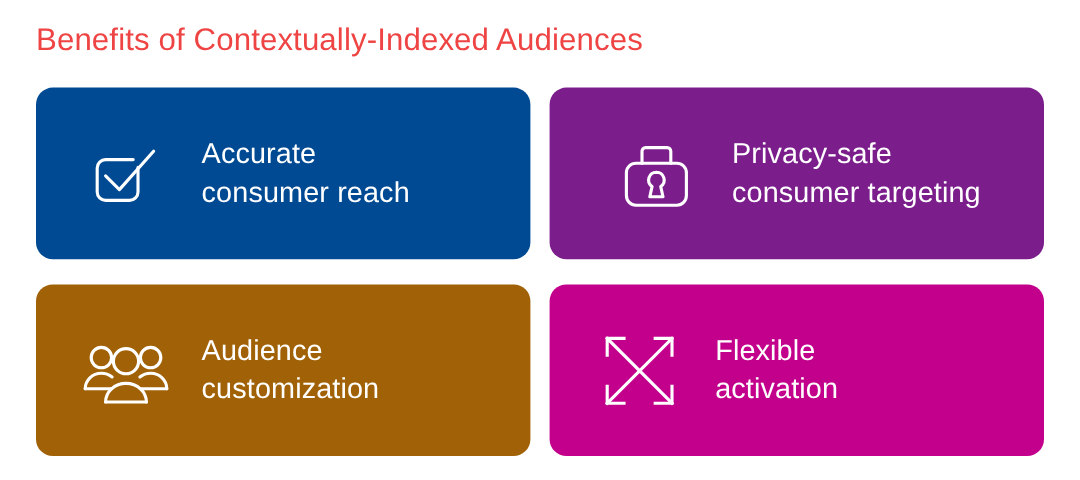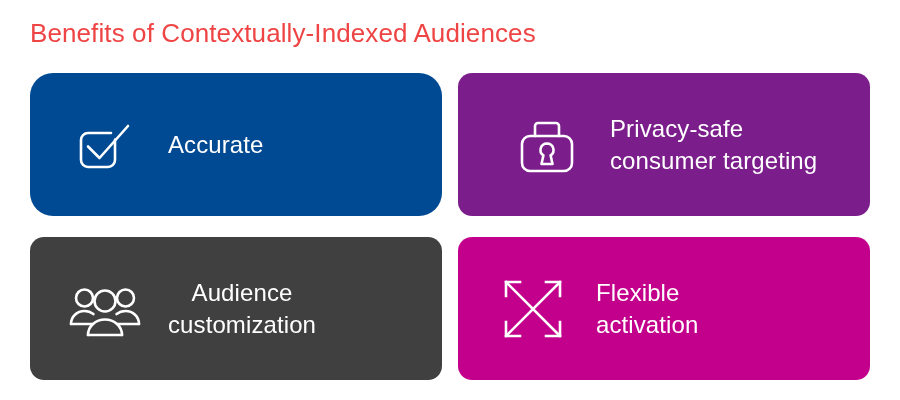--- a/index.html
+++ b/index.html
@@ -66,43 +66,44 @@
     margin-left: 22px;
     color: #ffffff;
     font-size: 24px;
     font-weight: 400;
     line-height: 1.32;
     letter-spacing: 0.1px;
   }
   .card-text .line2 {
     display: block;
   }
-  .card-blue-dark  { background: #004A93; border-radius: 23px; }
+  .card-blue-dark  { background: #004A93; }
   .card-purple     { background: #7B1E8C; padding-left: 48px; }
-  .card-blue-light { background: #404040; text-align: center; }
+  .card-blue-light { background: #a16207; }
   .card-magenta    { background: #C3008C; }
 </style>
 </head>
 <body>
 
 <div class="page">
 
   <div class="page-title">Benefits of Contextually-Indexed Audiences</div>
 
   <div class="cards-grid">
 
     <div class="card card-blue-dark">
       <div class="card-icon">
         <svg viewBox="0 0 72 72" fill="none" xmlns="http://www.w3.org/2000/svg">
           <path d="M46 30.5V51a7 7 0 0 1-7 7H19a7 7 0 0 1-7-7V31a7 7 0 0 1 7-7h23" stroke="#ffffff" stroke-width="2.6" stroke-linecap="round" stroke-linejoin="round"></path>
           <path d="M19 37.5 30.5 49 59 17" stroke="#ffffff" stroke-width="2.6" stroke-linecap="round" stroke-linejoin="round"></path>
         </svg>
       </div>
       <div class="card-text">
         <span class="line1">Accurate</span>
+        <span class="line2">consumer reach</span>
       </div>
     </div>
 
     <div class="card card-purple">
       <div class="card-icon">
         <svg viewBox="0 0 72 72" fill="none" xmlns="http://www.w3.org/2000/svg">
           <path d="M24 27V17a3 3 0 0 1 3-3h18a3 3 0 0 1 3 3v10" stroke="#ffffff" stroke-width="2.6" stroke-linecap="round" stroke-linejoin="round"></path>
           <rect x="11" y="27" width="50" height="35" rx="8" stroke="#ffffff" stroke-width="2.6"></rect>
           <path d="M36 34.5a6.5 6.5 0 0 0-3.6 11.9L30.5 55h11l-1.9-8.6A6.5 6.5 0 0 0 36 34.5Z" stroke="#ffffff" stroke-width="2.6" stroke-linejoin="round"></path>
         </svg>

